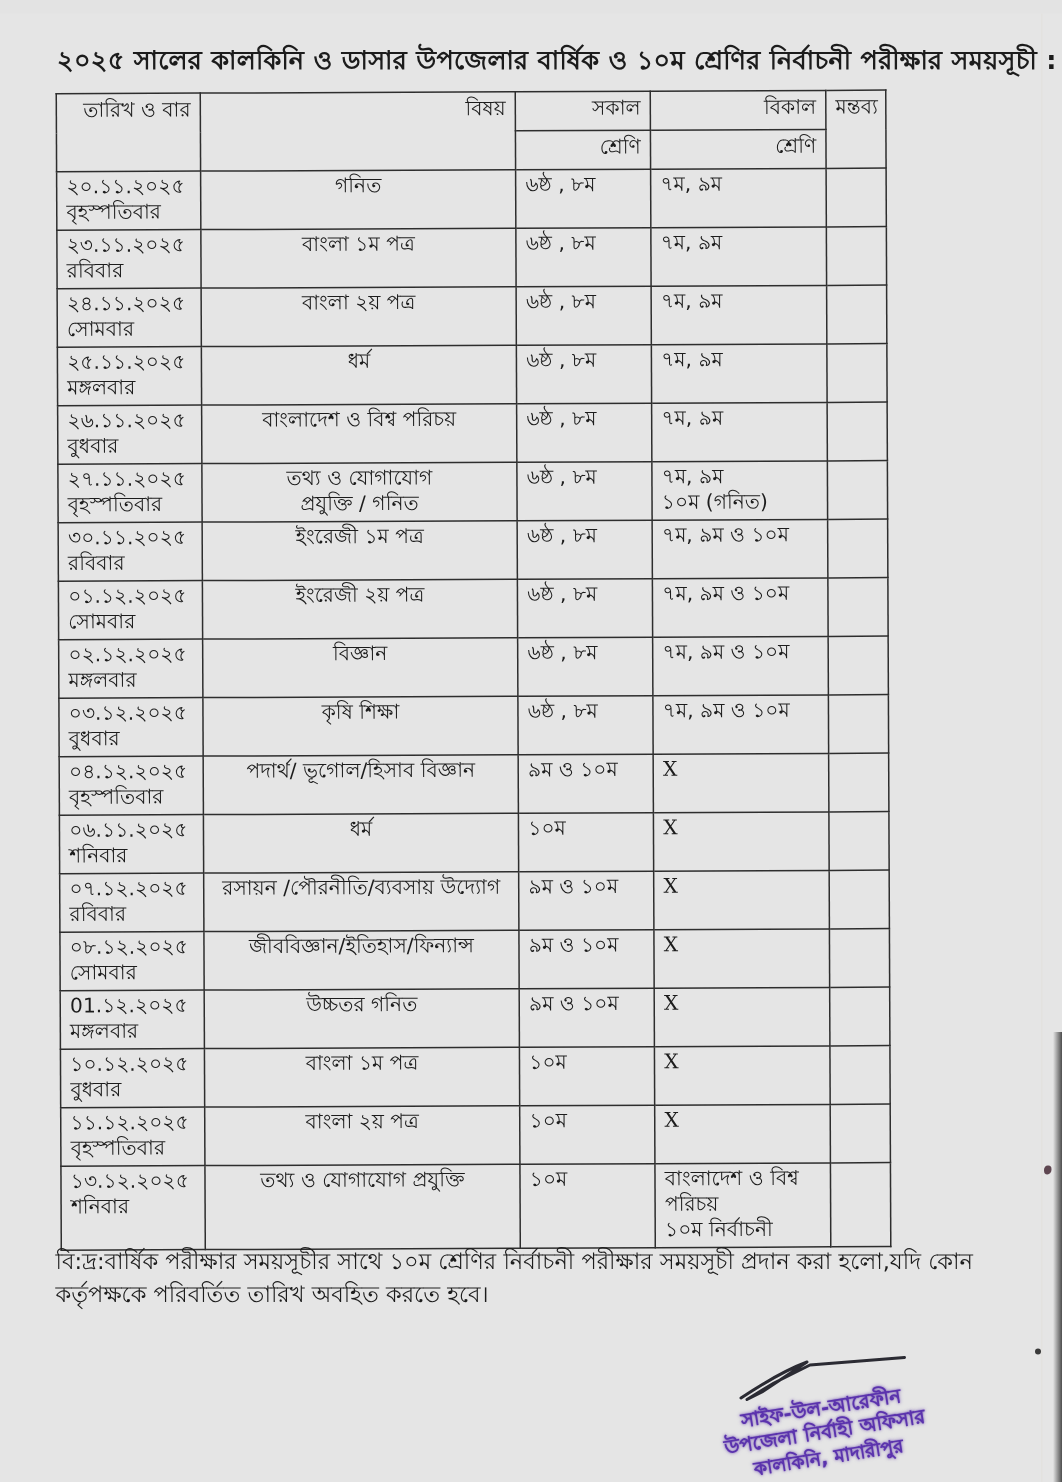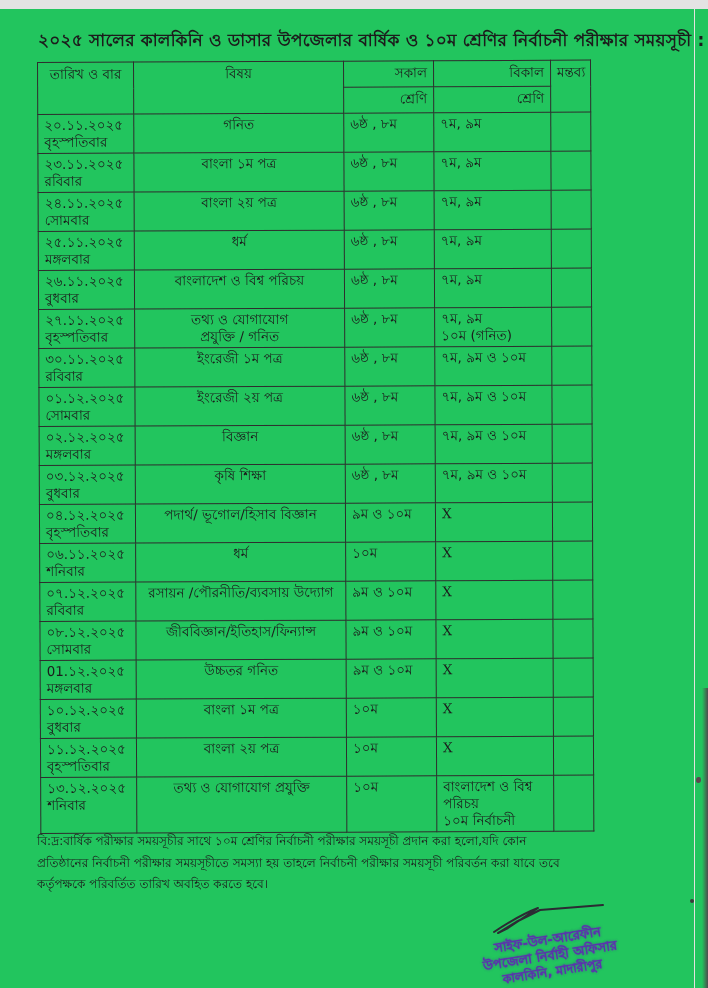--- a/index.html
+++ b/index.html
@@ -4,21 +4,21 @@
 <style>
   html, body { margin:0; padding:0; }
   body {
     width:708px; height:988px;
     background:#ffffff;
     font-family:"DejaVu Sans","Liberation Sans",sans-serif;
     color:#1c1c1c;
     position:relative;
     overflow:hidden;
   }
-  .page { position:absolute; inset:0; background:#22c55e; }
+  .page { position:absolute; inset:0; background:#e5e5e5; }
 
   
   .top-strip   { position:absolute; top:0; left:0; width:708px; height:9px; background:#e3e3e3; }
   .fold-line   { position:absolute; left:694px; top:9px; width:1px; height:979px; background:#e3e2df; }
   .edge-shadow { position:absolute; right:0; top:688px; width:6px; height:300px;
                  background:linear-gradient(to right, rgba(0,0,0,0), #4d4d4d); }
   .speck-a { position:absolute; left:696px; top:777px; width:5px; height:6px; background:#5e4650; border-radius:50% 40% 55% 45%; }
   .speck-b { position:absolute; left:690px; top:899px; width:4px; height:4px; background:#3a3a3a; border-radius:50%; }
 
   .title {
@@ -33,33 +33,33 @@
     transform:rotate(-0.25deg); transform-origin:top left;
   }
   .schedule th, .schedule td {
     border:1px solid #2e2e2e;
     font-weight:normal;
     font-size:13.5px; line-height:17px;
     padding:2px 6px; vertical-align:top;
     overflow:hidden;
   }
   .schedule thead th { height:20px; padding-top:3px; }
-  .h-date, .h-subject { text-align:center; }
+  .h-date, .h-subject { text-align:right; }
   .h-morning, .h-afternoon, .h-class { text-align:right; }
   .h-remarks { text-align:center; font-size:12px; padding-left:2px; padding-right:2px; }
   .schedule tbody tr { height:39px; }
   .c-date { text-align:left; }
   .c-subject { text-align:center; }
   .c-morning, .c-afternoon { white-space:pre-line; padding-top:4px; }
   .c-remarks { }
   .x-mark { font-family:"DejaVu Serif","Liberation Serif",serif; font-size:19px; line-height:20px; padding-top:2px; }
 
   .footnote {
     position:absolute; top:831px; left:37px; width:625px;
-    font-size:12px; line-height:21.5px;
+    font-size:15px; line-height:21.5px;
   }
 
   .signature { position:absolute; left:440px; top:900px; width:220px; height:88px; }
   .sig-svg { position:absolute; left:48px; top:2px; }
   .stamp {
     position:absolute; left:10px; top:32px; width:200px;
     transform:rotate(-9deg);
     color:#5b33ad;
     text-shadow:0 0 1.5px rgba(91,51,173,0.85), 0 0 3px rgba(91,51,173,0.35);
     font-weight:bold; text-align:center;
@@ -283,21 +283,20 @@
     <td class="c-morning">১০ম</td>
     <td class="c-afternoon">বাংলাদেশ ও বিশ্ব পরিচয়
 ১০ম নির্বাচনী</td>
     <td class="c-remarks"></td>
   </tr>
       </tbody>
   </table>
 
   <div class="footnote">
     <div>বি:দ্র:বার্ষিক পরীক্ষার সময়সূচীর সাথে ১০ম শ্রেণির নির্বাচনী পরীক্ষার সময়সূচী প্রদান করা হলো,যদি কোন</div>
-    <div>প্রতিষ্ঠানের নির্বাচনী পরীক্ষার সময়সূচীতে সমস্যা হয় তাহলে নির্বাচনী পরীক্ষার সময়সূচী পরিবর্তন করা যাবে তবে</div>
     <div>কর্তৃপক্ষকে  পরিবর্তিত তারিখ অবহিত করতে হবে।</div>
   </div>
 
   <div class="signature">
     <svg class="sig-svg" width="120" height="34" viewBox="0 0 120 34">
       <path d="M6,30 C18,22 34,12 50,6 L20,26 L10,31 L28,20 L52,8 L115,3" fill="none" stroke="#2b2b33" stroke-width="2" stroke-linecap="round" stroke-linejoin="round"></path>
     </svg>
     <div class="stamp">
       <div class="s1">সাইফ-উল-আরেফীন</div>
       <div class="s2">উপজেলা নির্বাহী অফিসার</div>

